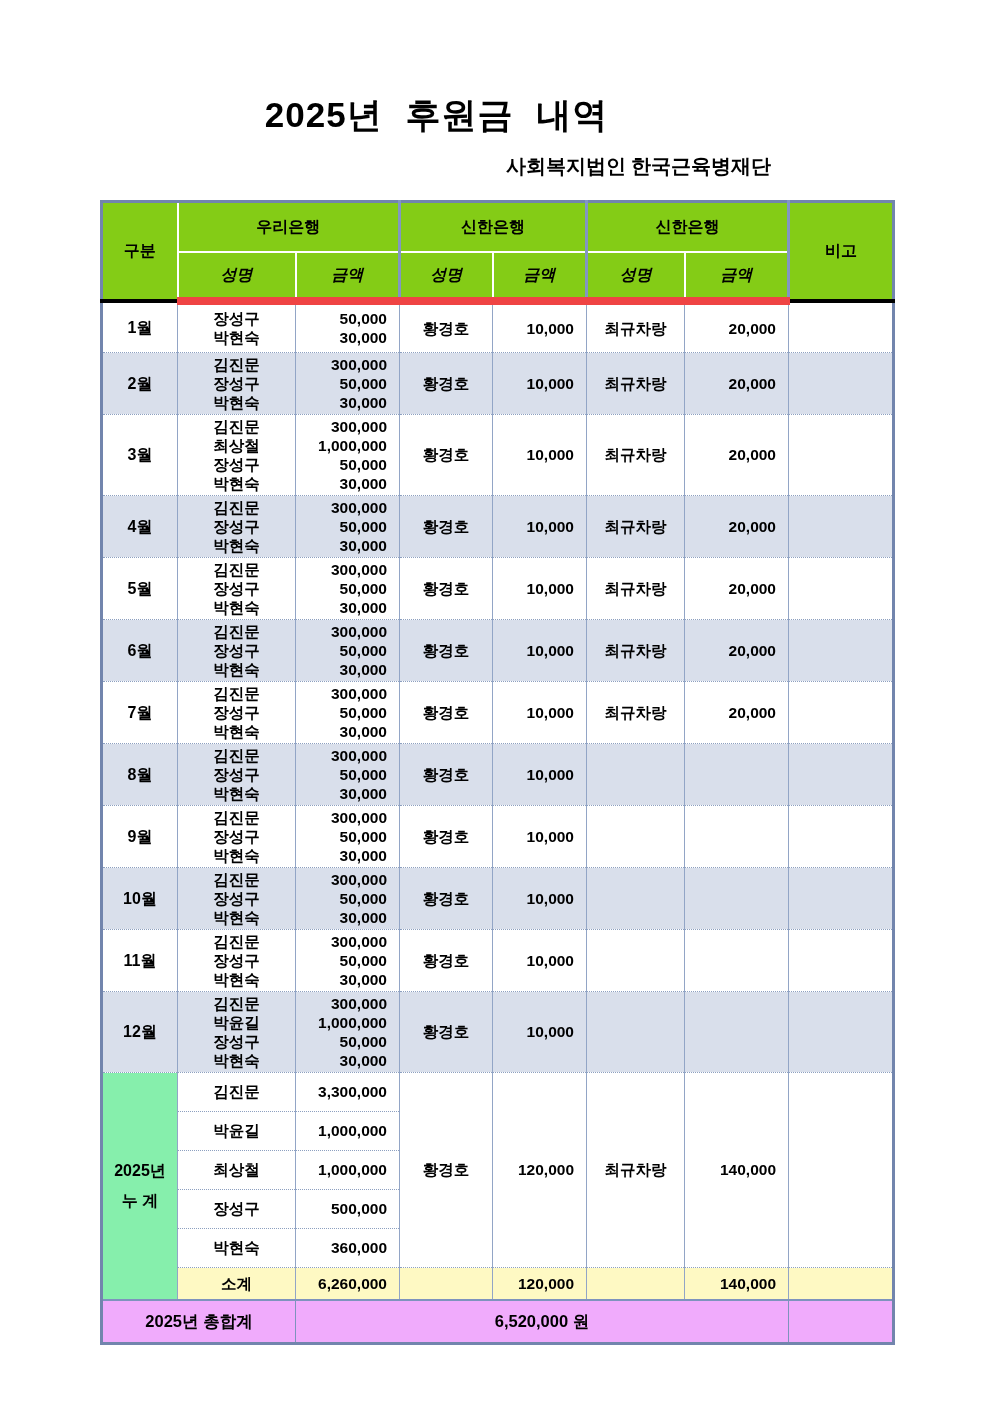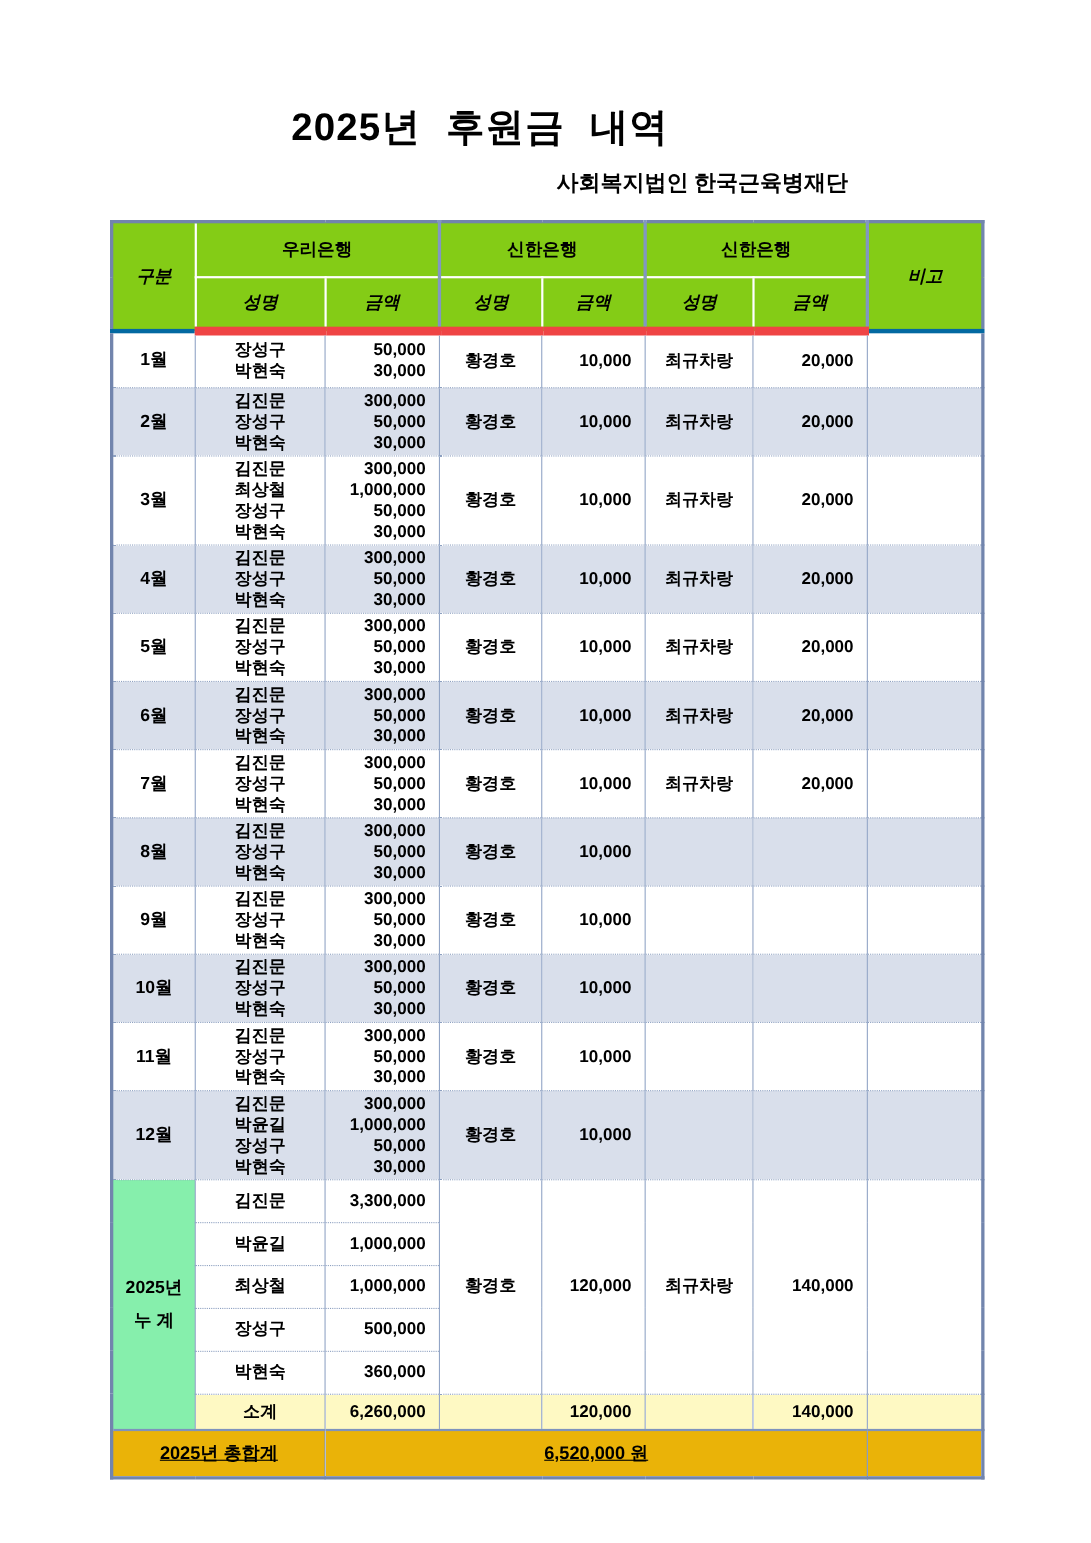--- a/index.html
+++ b/index.html
@@ -17,38 +17,38 @@
   table.donation{
     border-collapse:collapse;table-layout:fixed;width:792px;
     border:3px solid #7285ad;
   }
   th{
     background:#84cc16;border:2px solid #ffffff;
     font-size:16px;padding:0;text-align:center;font-weight:bold;
   }
   tr.bank-row th{height:48px;}
   tr.sub-row th{height:44px;border-bottom:8px solid #ef4444;font-style:italic;}
-  th.span-rows{border-bottom:4px solid #0369a1;font-style:italic;}
+  th.span-rows{border-bottom:4px solid #000000;}
   th.gb{border-left:3px solid #8297c2;}
   td{
     border:1px solid #92a5c6;
     border-top-style:dotted;border-bottom-style:dotted;
     border-top-color:#8da0c0;border-bottom-color:#8da0c0;
     font-size:15.5px;line-height:19px;padding:2px 0;
     text-align:center;vertical-align:middle;overflow:hidden;
   }
   td.amt{text-align:right;padding-right:12px;}
   td.multiline{white-space:pre-line;}
   tr.stripe td{background:#d9dfeb;}
   td.cat{font-size:16px;}
   td.cat-tall{font-size:16px;line-height:30px;white-space:pre-line;background:#86efac;}
   tr.subtotal td{background:#fef9c3;}
   tr.total td{
-    background:#eab308;height:37px;font-size:16.5px;
-    border-style:solid;border-color:#7e93bd;border-top-width:2px;text-decoration:underline;
+    background:#f0abfc;height:37px;font-size:16.5px;
+    border-style:solid;border-color:#7e93bd;border-top-width:2px;
   }
 </style>
 </head>
 <body>
 
 <div class="content">
   <h1 class="doc-title">2025년 후원금 내역</h1>
   <div class="subtitle">사회복지법인 한국근육병재단</div>
 
   <table class="donation">

